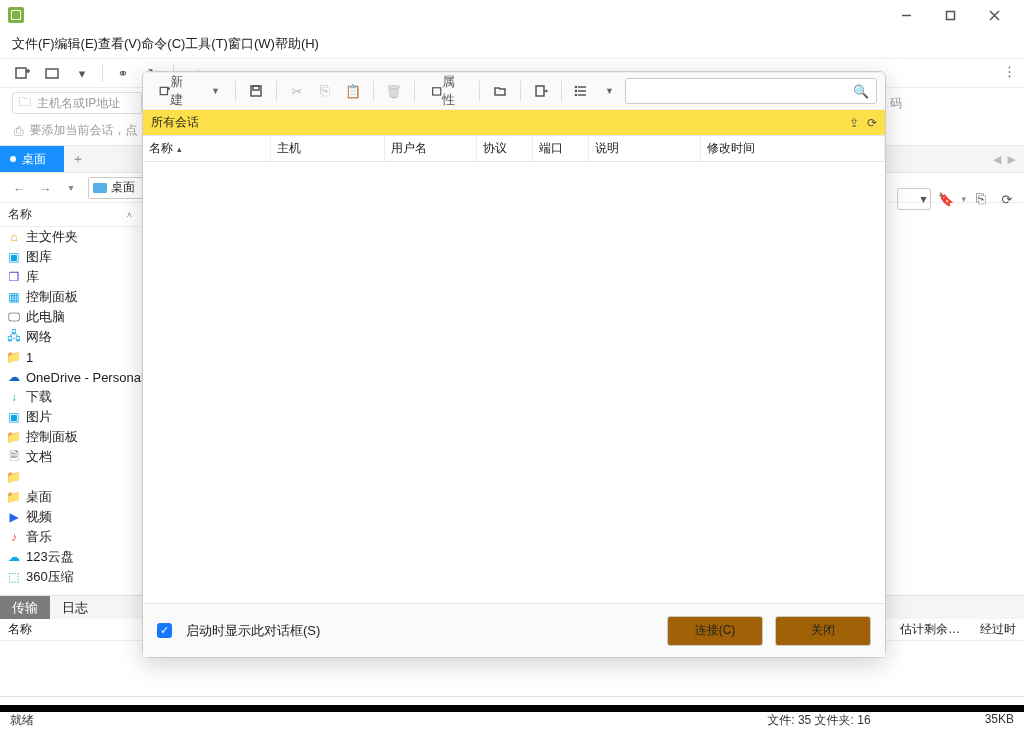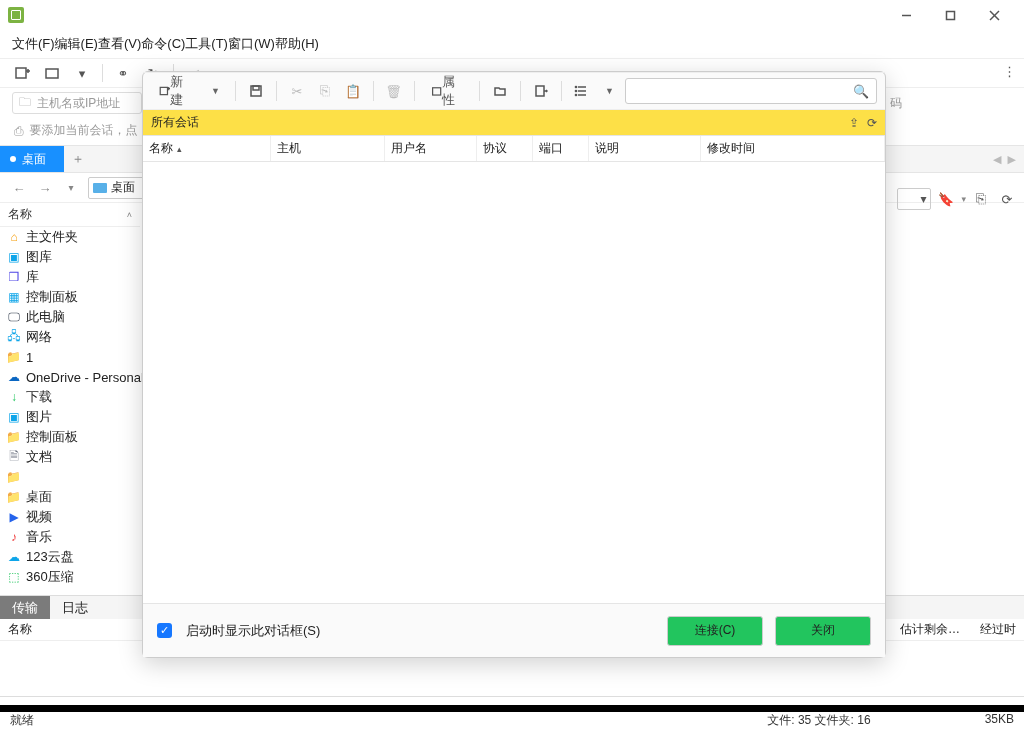--- a/index.html
+++ b/index.html
@@ -75,21 +75,21 @@
 .dlg-crumb { height: 26px; border-bottom: 1px solid #e5e5e5; display: flex; align-items: center; padding: 0 8px; font-size: 12px; background:#fde047;}
 .dlg-crumb .r{ margin-left:auto; display:flex; gap:8px; color:#555;}
 .dlg-headrow { height: 26px; display: flex; align-items: stretch; background:#fff; border-bottom:1px solid #e5e5e5; font-size:12px;}
 .col { display:flex; align-items:center; padding:0 6px; border-right:1px solid #eee; }
 .c-name{width:128px}.c-host{width:114px}.c-user{width:92px}.c-proto{width:56px}.c-port{width:56px}.c-desc{width:112px}.c-time{flex:1}
 .sort-ind{margin-left:4px; font-size:9px; color:#555;}
 .dlg-list { flex:1; background:#fff; }
 .dlg-footer { height: 54px; display:flex; align-items:center; padding:0 14px; gap:14px; border-top:1px solid #e5e5e5; background:#fafafa;}
 .chk { width:15px; height:15px; background:#1677ff; border-radius:3px; display:inline-flex; align-items:center; justify-content:center; color:#fff; font-size:11px;}
 .dlg-footer .btns{ margin-left:auto; display:flex; gap:12px;}
-.dlg-btn{ height:30px; min-width:96px; border:1px solid #ccc; border-radius:3px; background:#22c55e; display:flex; align-items:center; justify-content:center; font-size:12px; padding:0 16px;}
+.dlg-btn{ height:30px; min-width:96px; border:1px solid #ccc; border-radius:3px; background:#a16207; display:flex; align-items:center; justify-content:center; font-size:12px; padding:0 16px;}
 
 
 .pw-hint{ position:absolute; left:890px; top:95px; font-size:12px; color:#9a9a9a;}
 
 .right-nav-fixed{ position:absolute; right:6px; top:188px; display:flex; gap:4px; align-items:center; color:#555;}
 
 svg { stroke: currentColor; fill: none; stroke-width: 1.5; }
 </style>
 </head>
 <body>

